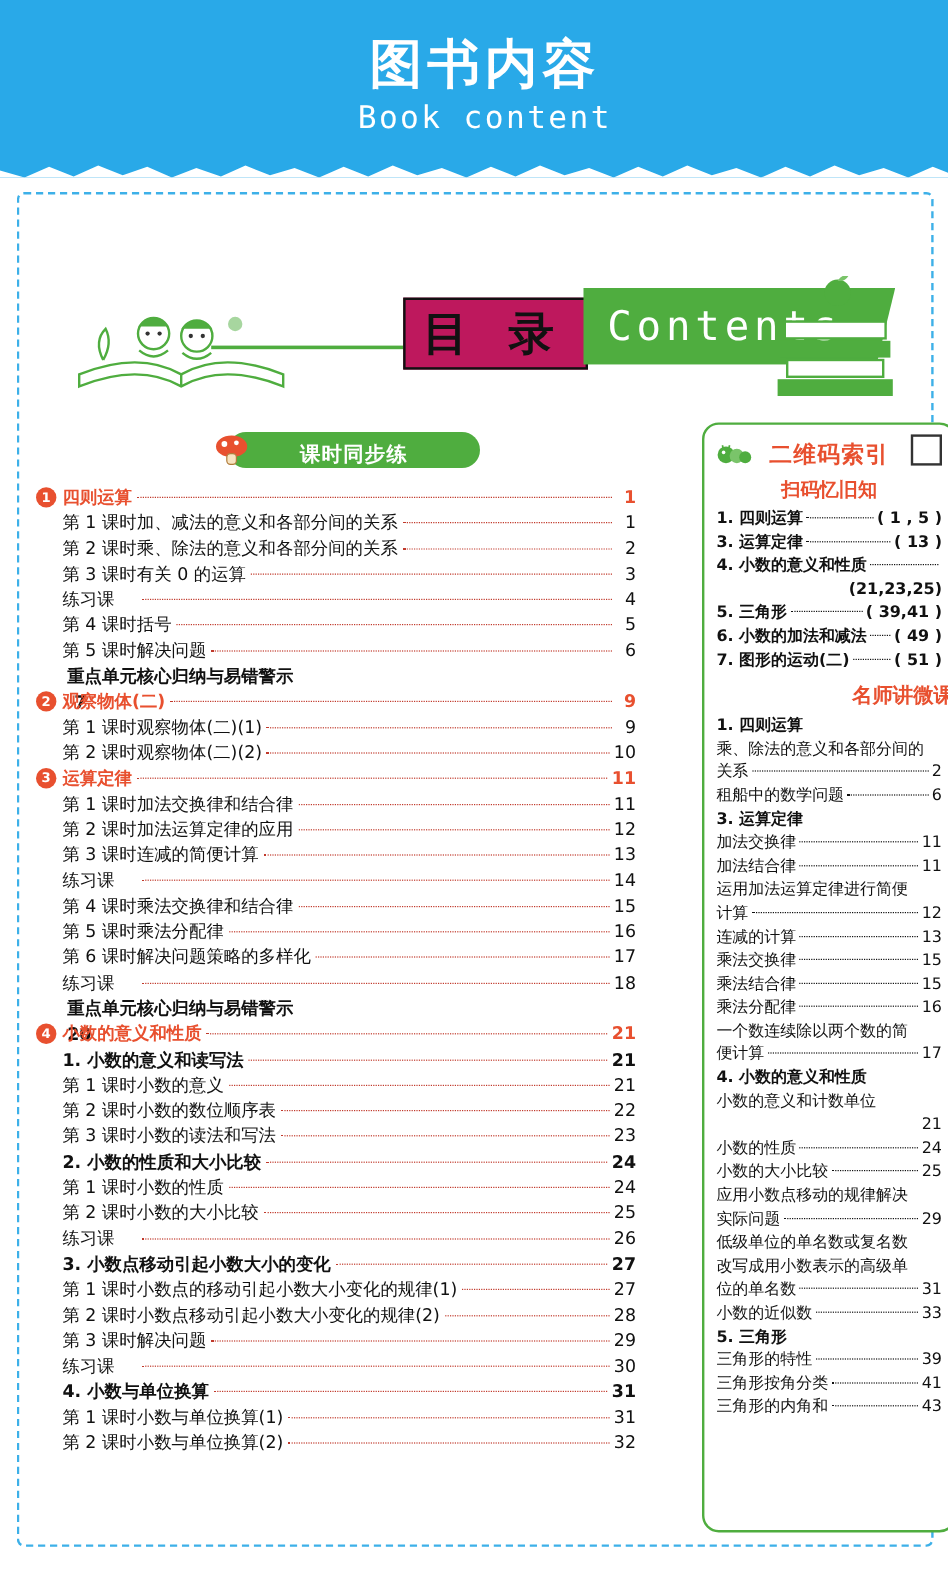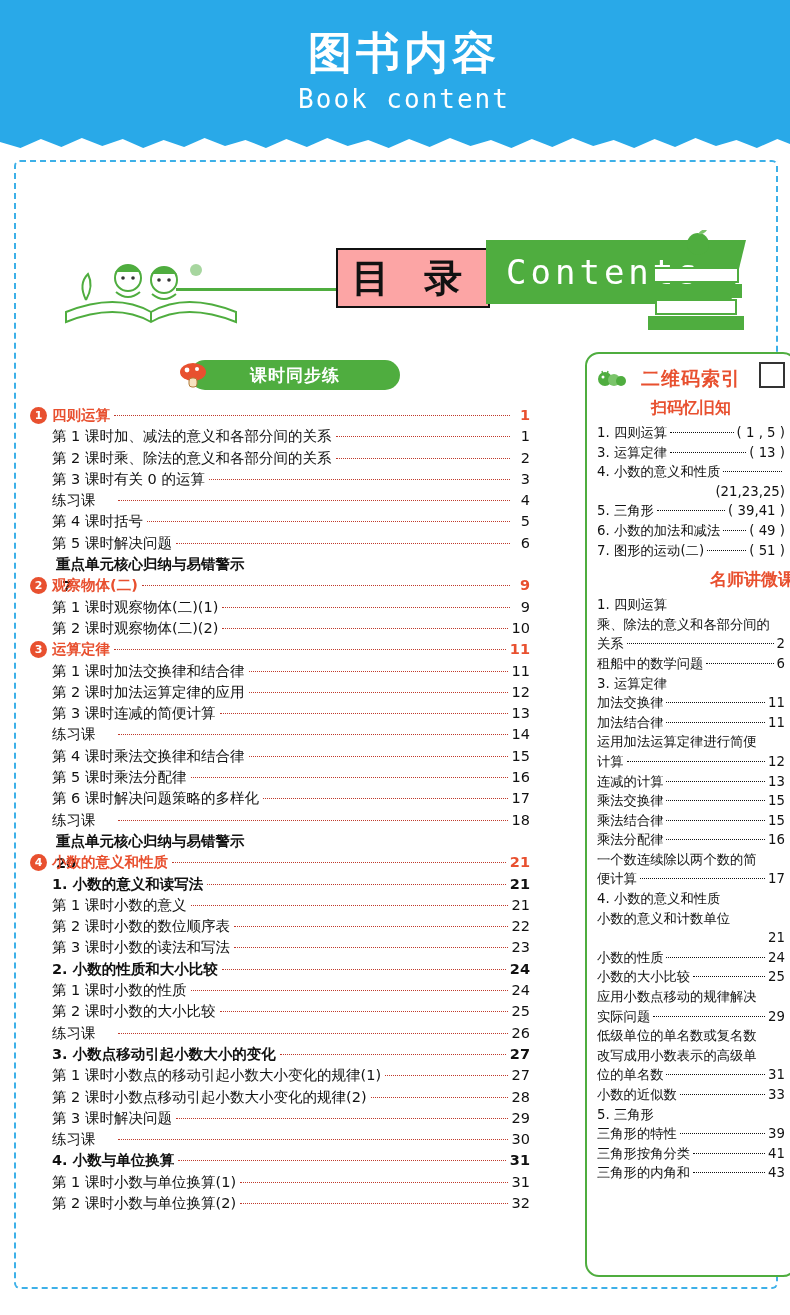--- a/index.html
+++ b/index.html
@@ -34,24 +34,24 @@
   .frame{
     position:absolute;left:14px;top:160px;width:760px;height:1125px;
     border:2px dashed #3db0e8;border-radius:6px;
   }
   
   .contents-head{
     position:absolute;left:36px;top:230px;width:720px;height:110px;
   }
   .mulu-box{
     position:absolute;left:300px;top:18px;width:150px;height:56px;
-    border:2px solid #111;background:#fca5a5;
+    border:2px solid #111;background:#be185d;
     display:flex;align-items:center;justify-content:center;
     font-size:38px;font-weight:bold;letter-spacing:12px;color:#111;
-    font-family:Liberation Sans, sans-serif;
+    font-family:Liberation Serif, serif;
   }
   .contents-ribbon{
     position:absolute;left:450px;top:10px;width:260px;height:64px;
     background:#4fad3f;
     clip-path:polygon(0 0,100% 0,94% 100%,0 100%);
     display:flex;align-items:center;
     color:#fff;font-size:34px;letter-spacing:4px;padding-left:20px;
     box-sizing:border-box;
     font-family:"DejaVu Sans Mono",monospace;
   }
@@ -59,21 +59,21 @@
     position:absolute;left:140px;top:58px;width:320px;height:3px;background:#4fad3f;
   }
   
   .doodle{position:absolute;left:20px;top:0;width:200px;height:110px;}
   .books{position:absolute;right:0px;top:0;width:120px;height:110px;}
 
   
   .sec-label{
     position:absolute;left:190px;top:360px;width:210px;height:30px;
     background:#4fad3f;border-radius:15px;
-    display:flex;align-items:center;justify-content:center;
+    display:flex;align-items:flex-end;justify-content:center;
     color:#fff;font-size:17px;font-weight:bold;letter-spacing:1px;
     font-family:"DejaVu Sans",sans-serif;
   }
   .sec-label .mush{
     position:absolute;left:-14px;top:-2px;width:34px;height:34px;
   }
 
   
   .toc{
     position:absolute;left:30px;top:405px;width:500px;
@@ -131,21 +131,21 @@
     margin:8px 0 3px 0;font-family:"DejaVu Sans",sans-serif;
   }
   .plist{
     margin:4px 10px 0 10px;font-size:13.3px;color:#111;
     font-family:"DejaVu Sans",sans-serif;
   }
   .plist .prow{
     display:flex;align-items:baseline;white-space:nowrap;
     line-height:19.6px;height:19.6px;
   }
-  .plist .pbold{font-weight:normal;}
+  .plist .pbold{font-weight:bold;}
   .plist .pdots{
     flex:1 1 auto;overflow:hidden;margin:0 3px;
     border-bottom:1.5px dotted #111;position:relative;top:-4px;
   }
   .plist .ppg{flex:none;text-align:right;}
 </style>
 </head>
 <body>
 
 <div class="banner">

